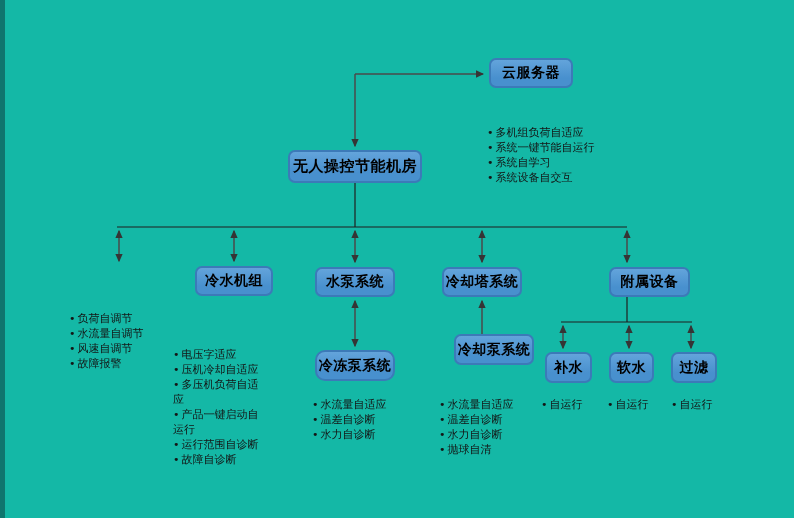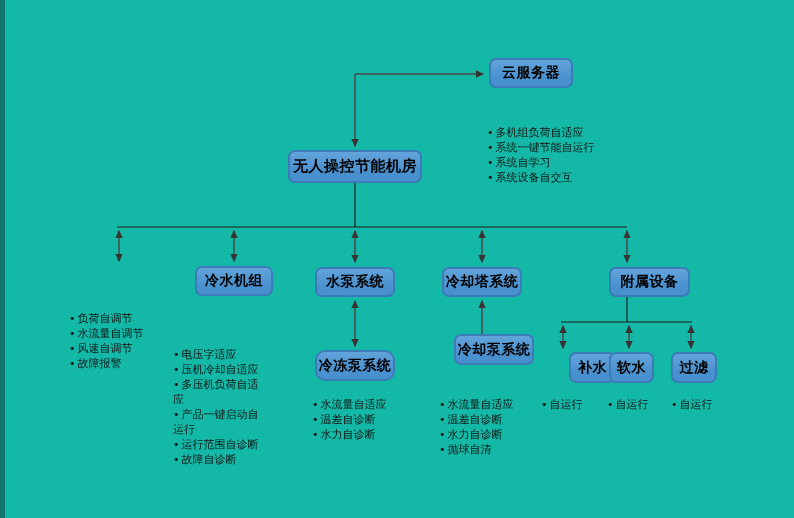--- a/index.html
+++ b/index.html
@@ -86,21 +86,21 @@
   <div class="node" style="left:310px;top:267px;width:80px;height:30px;">水泵系统</div>
 
   <div class="node" style="left:437px;top:267px;width:80px;height:30px;">冷却塔系统</div>
 
   <div class="node" style="left:581px;top:267px;width:81px;height:30px;margin-left:23px;">附属设备</div>
 
   <div class="node" style="left:310px;top:350px;width:80px;height:31px;border-radius:10px;">冷冻泵系统</div>
 
   <div class="node" style="left:437px;top:334px;width:80px;height:31px;margin-left:12px;">冷却泵系统</div>
 
-  <div class="node" style="left:564px;top:352px;width:47px;height:31px;">补水</div>
+  <div class="node" style="left:540px;top:352px;width:47px;height:31px;">补水</div>
 
   <div class="node" style="left:604px;top:352px;width:45px;height:31px;">软水</div>
 
   <div class="node" style="left:666px;top:352px;width:46px;height:31px;">过滤</div>
 
   <div class="blist" style="left:482px;top:105px;width:115px;margin-top:20px;">
       <div class="bi">多机组负荷自适应</div>
       <div class="bi">系统一键节能自运行</div>
       <div class="bi">系统自学习</div>
       <div class="bi">系统设备自交互</div>

